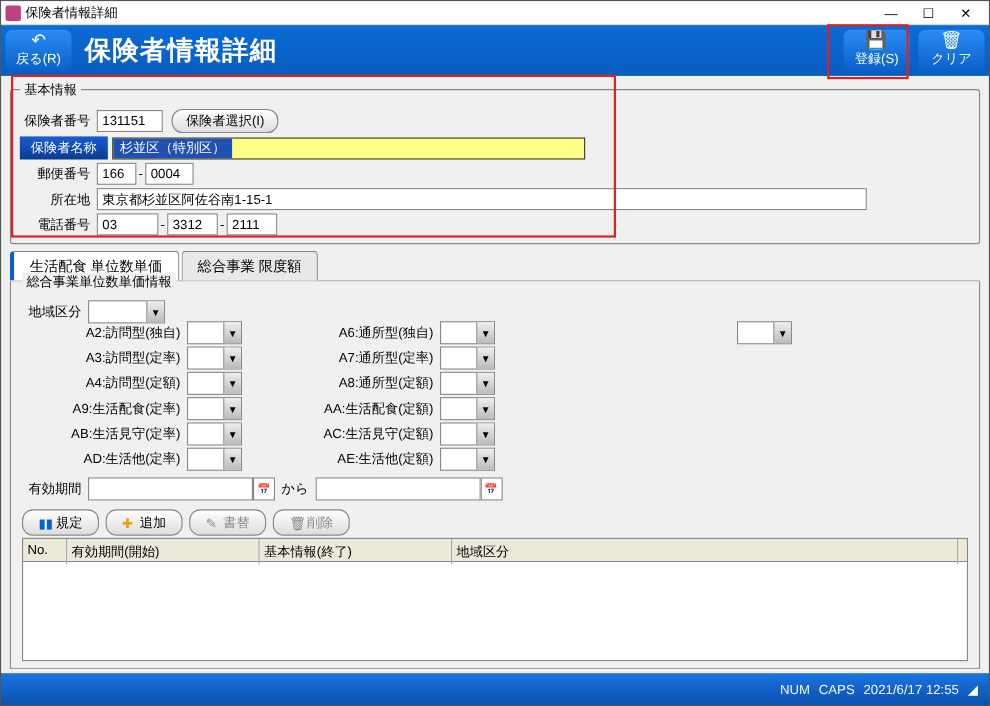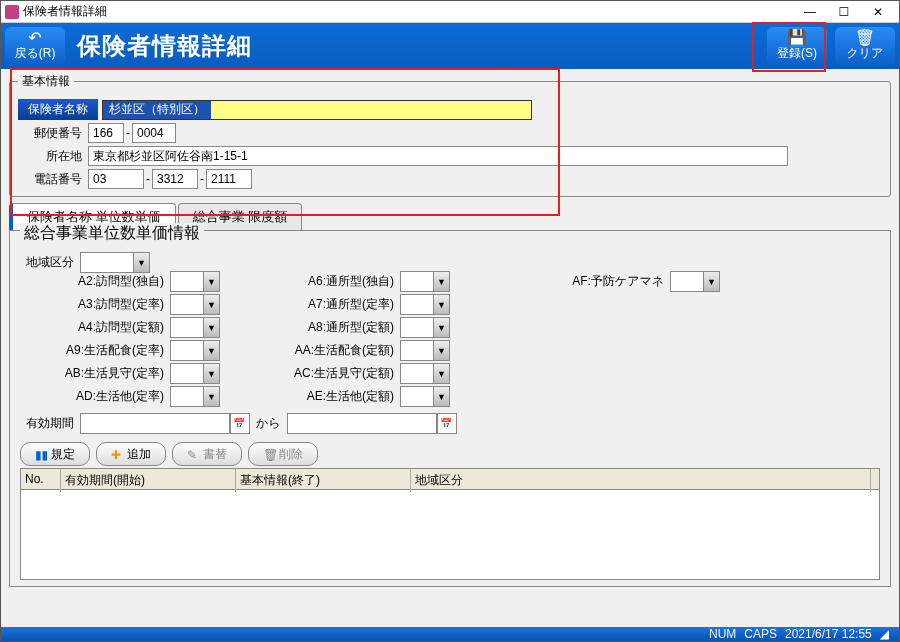--- a/index.html
+++ b/index.html
@@ -26,39 +26,39 @@
   input.txt { border:1px solid #888; background:#fff; height:20px; padding:1px 4px; font-size:12px; }
   input.wide { width:700px; }
   .namefield { background:#ffff88; height:20px; border:1px solid #333; flex:0 0 430px; display:flex; align-items:flex-start; }
   .namefield .inner { background:#2050b0; color:#fff; padding:2px 6px; height:100%; display:flex; align-items:center; }
   .btnpill { background:linear-gradient(#fefefe,#ddd); border:1px solid #888; border-radius:10px; height:22px; padding:0 12px; display:flex; align-items:center; cursor:pointer; font-size:12px; }
   .tabs { display:flex; border-bottom:1px solid #888; margin-top:4px; }
   .tab { padding:4px 14px; border:1px solid #888; border-bottom:none; background:#e8e8e8; margin-right:2px; border-radius:4px 4px 0 0; cursor:pointer; font-size:13px; }
   .tab.active { background:#fff; border-left:4px solid #0a60c8; }
   .panel { border:1px solid #888; border-top:none; background:#fff; padding:0; }
   .subgrp { border:1px solid #888; margin:4px; padding:6px 8px; background:#f0f0f0; border-radius:3px; }
-  .subgrp > .legend { position:relative; top:-14px; background:#f0f0f0; display:inline-block; padding:0 4px; font-size:16px;text-align:center; }
+  .subgrp > .legend { position:relative; top:-14px; background:#f0f0f0; display:inline-block; padding:0 4px; font-size:12px;text-align:center; }
   .grid3 { display:grid; grid-template-columns: 200px 220px 260px; gap:2px 10px; margin-top:-8px; }
   .cell { display:flex; align-items:center; justify-content:flex-end; }
   .cell .clbl { flex:1; text-align:right; padding-right:6px; font-size:12px; white-space:nowrap; }
   select.sel, .fakesel { width:50px; height:21px; border:1px solid #888; background:#fff; display:inline-flex; align-items:center; justify-content:flex-end; }
   .fakesel .arrow { width:16px; height:19px; background:linear-gradient(#eee,#bbb); border-left:1px solid #888; display:flex; align-items:center; justify-content:center; font-size:9px; }
   .region-row{ display:flex; align-items:center; margin-top:-6px; margin-bottom:6px; }
   .datebar { display:flex; align-items:center; margin:6px 0 8px 0; }
   .datebar .dlbl { width:60px; text-align:right; padding-right:6px; }
   .datein { width:150px; height:21px; border:1px solid #888; background:#fff; }
   .calbtn { width:20px; height:21px; border:1px solid #888; background:#fefefe; display:flex; align-items:center; justify-content:center; font-size:10px; cursor:pointer; }
   .toolbar { display:flex; gap:6px; margin:4px 0 2px 0; }
   .tbtn { background:linear-gradient(#fefefe,#ddd); border:1px solid #888; border-radius:10px; height:24px; padding:0 14px; display:flex; align-items:center; cursor:pointer; font-size:12px; gap:4px; }
   .tbtn .ico { width:12px;height:12px;display:inline-block; }
   .tbtn.disabled { color:#888; }
   .tblhead { display:grid; grid-template-columns:40px 175px 175px 460px; border:1px solid #888; background:#ece9d8; height:22px; }
   .tblhead > div { border-right:1px solid #aaa; padding:3px 4px; font-size:12px; }
   .tblbody { height:90px; border:1px solid #888; border-top:none; background:#fff; }
-  .status { height:14px; background:linear-gradient(#1a74e0,#0a50b0); color:#fff; display:flex; align-items:center; justify-content:flex-end; gap:8px; padding:0 10px; font-size:12px; }
+  .status { height:29px; background:linear-gradient(#1a74e0,#0a50b0); color:#fff; display:flex; align-items:center; justify-content:flex-end; gap:8px; padding:0 10px; font-size:12px; }
   .status .cell2 { opacity:.95; }
 </style>
 </head>
 <body>
 
 <div class="window">
 
   <div class="titlebar">
     <span class="icon"></span>
     <span class="title">保険者情報詳細</span>
@@ -85,20 +85,28 @@
   </div>
 
   <div class="red-outline red1"></div>
   <div class="red-outline red2"></div>
 
   <div class="body">
 
     <fieldset class="grp">
       <legend>基本情報</legend>
       <div class="row">
+        <div class="lbl">保険者番号</div>
+        <input class="txt" style="width: 60px;" value="131151">
+        <div style="width:8px"></div>
+        <div class="btnpill">
+            <span>保険者選択(I)</span>
+          </div>
+      </div>
+      <div class="row">
         <div class="chip">保険者名称</div>
         <div class="namefield">
           <div class="inner">杉並区（特別区）</div>
         </div>
       </div>
       <div class="row">
         <div class="lbl">郵便番号</div>
         <input class="txt" style="width: 36px;" value="166">
         <span style="padding:0 2px">-</span>
         <input class="txt" style="width: 44px;" value="0004">
@@ -111,21 +119,21 @@
         <div class="lbl">電話番号</div>
         <input class="txt" style="width: 56px;" value="03">
         <span style="padding:0 2px">-</span>
         <input class="txt" style="width: 46px;" value="3312">
         <span style="padding:0 2px">-</span>
         <input class="txt" style="width: 46px;" value="2111">
       </div>
     </fieldset>
 
     <div class="tabs">
-      <div class="tab active">保険者名称 単位数単価</div>
+      <div class="tab active">生活配食 単位数単価</div>
       <div class="tab">総合事業 限度額</div>
     </div>
 
     <div class="panel">
       <div class="subgrp" style="border:none;margin:0;padding:6px 10px;">
         <div class="legend">総合事業単位数単価情報</div>
 
         <div class="region-row">
           <div style="width:60px;text-align:right;padding-right:6px">地域区分</div>
           <div class="fakesel" style="width:70px">
@@ -140,21 +148,20 @@
                 <div class="arrow">▼</div>
               </div>
             </div>
             <div class="cell">
               <div class="clbl">A6:通所型(独自)</div>
               <div class="fakesel">
                 <div class="arrow">▼</div>
               </div>
             </div>
             <div class="cell">
-              <div class="clbl">AF:予防ケアマネ</div>
               <div class="fakesel">
                 <div class="arrow">▼</div>
               </div>
             </div>
             <div class="cell">
               <div class="clbl">A3:訪問型(定率)</div>
               <div class="fakesel">
                 <div class="arrow">▼</div>
               </div>
             </div>

